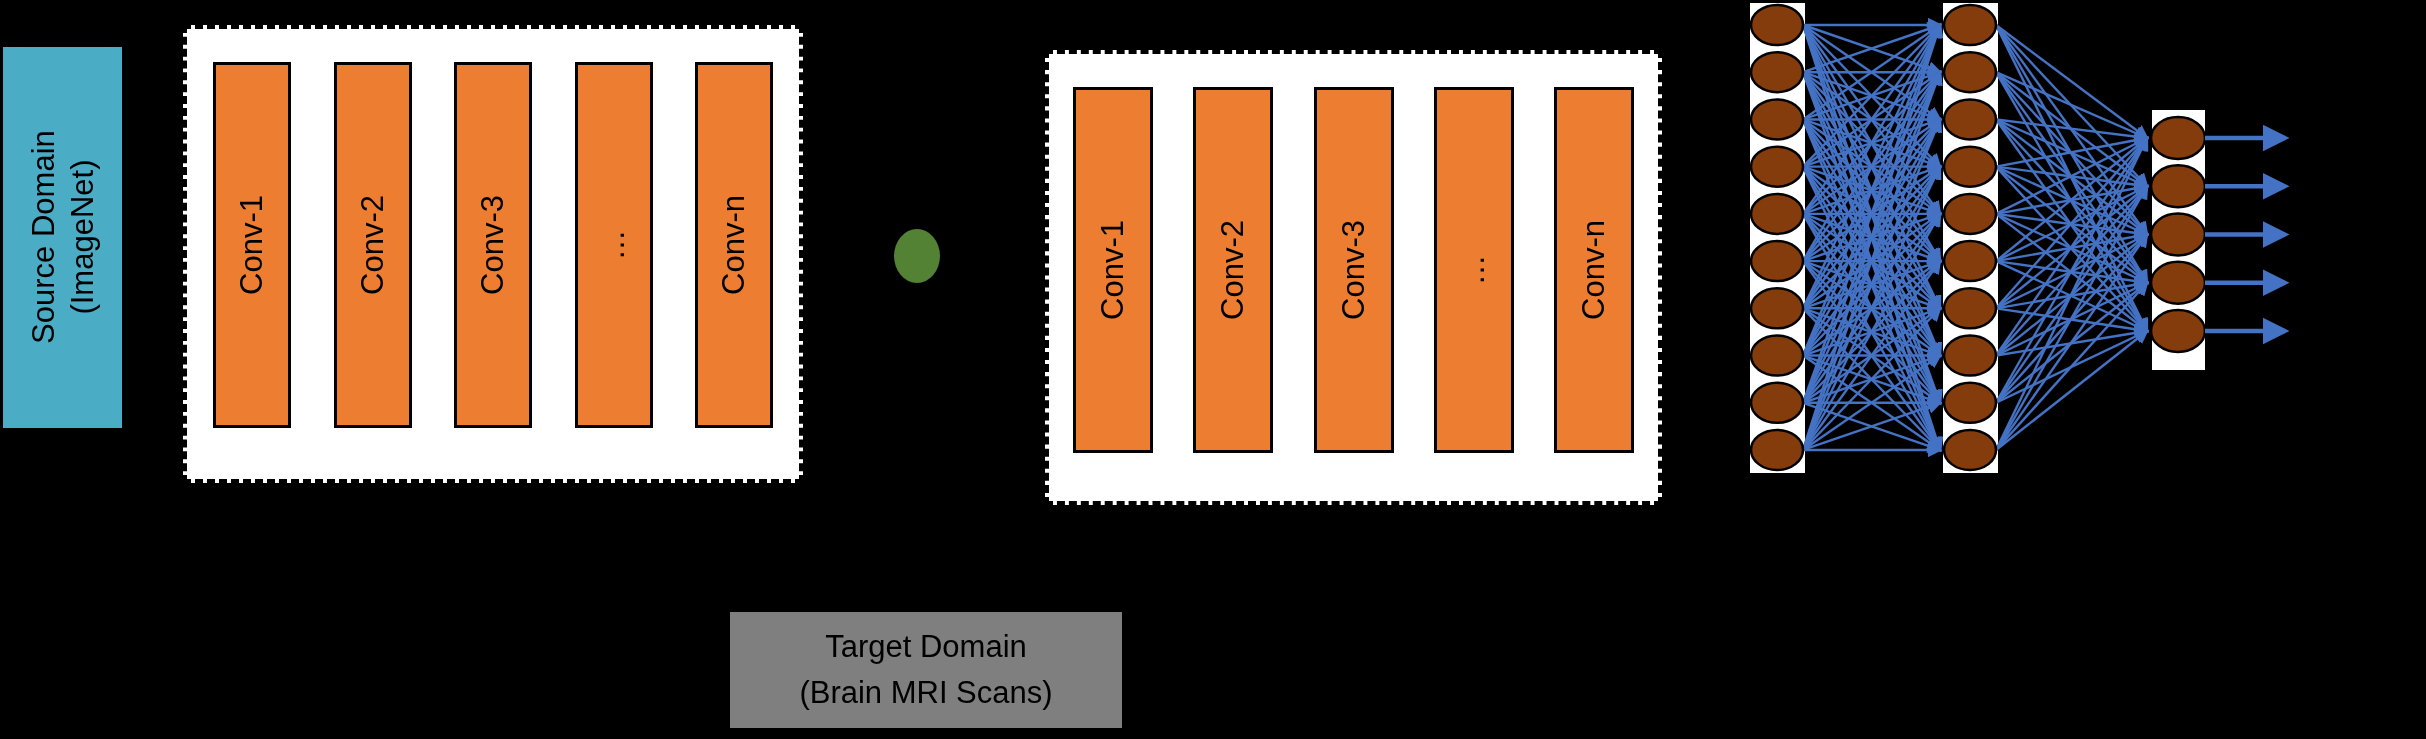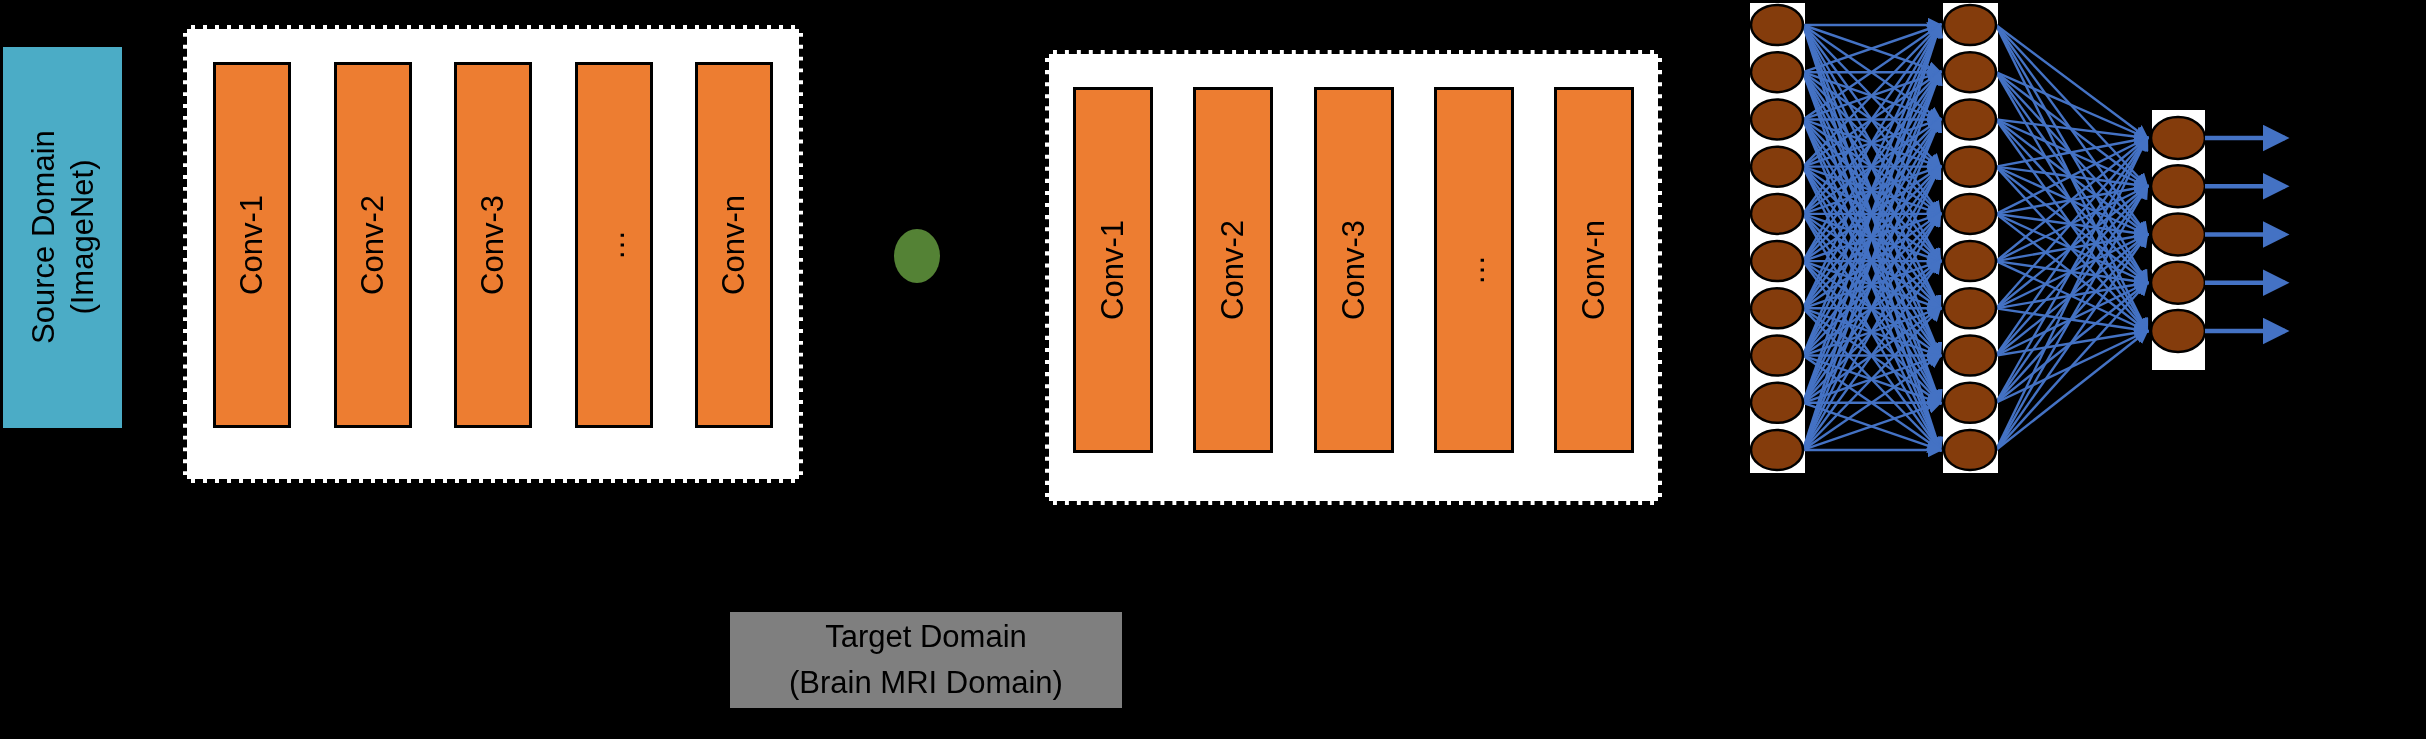--- a/index.html
+++ b/index.html
@@ -32,21 +32,21 @@
   #source-block .conv-bar{width:78px;}
   #target-block .conv-bar{width:80px;}
   .conv-bar .bar-label{
     transform:rotate(-90deg);white-space:nowrap;font-size:31px;color:#000;
   }
   #transfer-ellipse{
     position:absolute;left:894px;top:229px;width:46px;height:54px;
     background:#548235;border-radius:50%;
   }
   #target-domain{
-    left:730px;top:612px;width:392px;height:96px;background:#7F7F7F;
+    left:730px;top:612px;width:392px;height:116px;background:#7F7F7F;
     flex-direction:column;font-size:31px;line-height:1.5;
   }
   #network-svg{position:absolute;left:1740px;top:0;}
 </style>
 </head>
 <body>
 
 <div id="canvas">
 
   <div class="label-box" id="source-domain">
@@ -89,21 +89,21 @@
       <div class="conv-bar">
         <span class="bar-label">…</span>
       </div>
       <div class="conv-bar">
         <span class="bar-label">Conv-n</span>
       </div>
     </div>
 
   <div class="label-box" id="target-domain">
     <span>Target Domain</span>
-    <span>(Brain MRI Domain)</span>
+    <span>(Brain MRI Scans)</span>
   </div>
 
   <svg id="network-svg" width="600" height="510" viewBox="0 0 600 510">
       <defs>
         <marker id="arw" markerWidth="6" markerHeight="6" refX="5" refY="3" orient="auto" markerUnits="strokeWidth">
           <path d="M0,0 L6,3 L0,6 Z" fill="#4472C4"></path>
         </marker>
       </defs>
       <rect x="10" y="3" width="55" height="470" fill="#FFFFFF"></rect>
       <rect x="203" y="3" width="55" height="470" fill="#FFFFFF"></rect>

